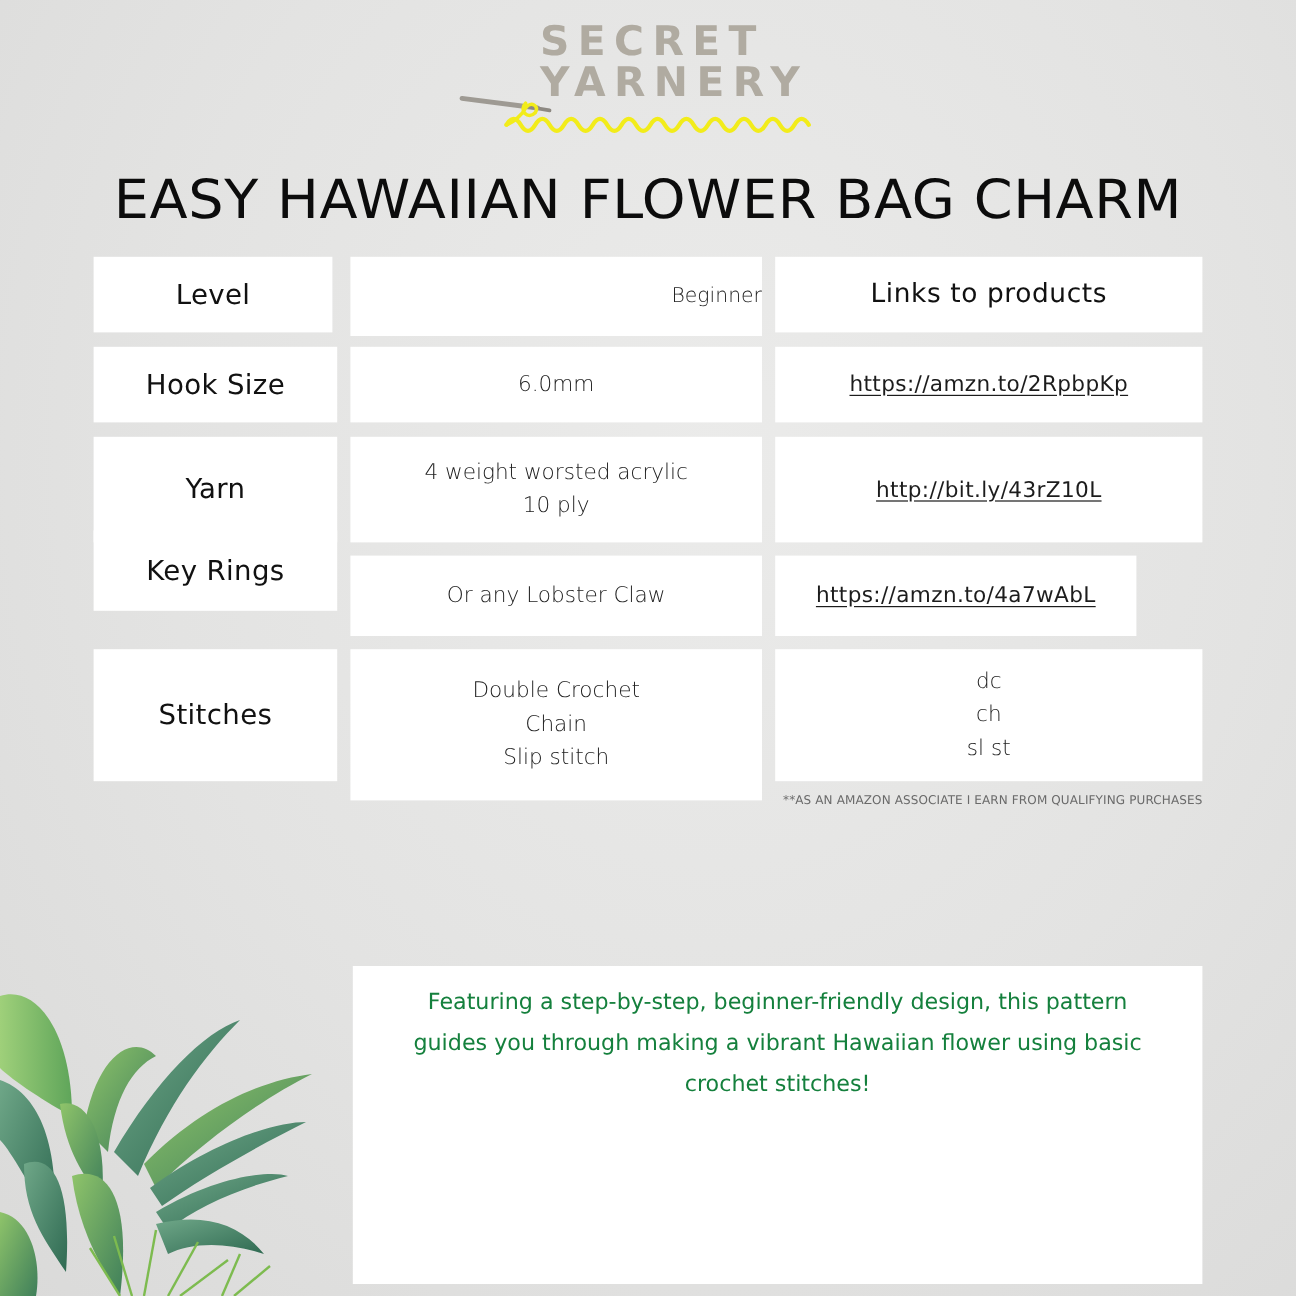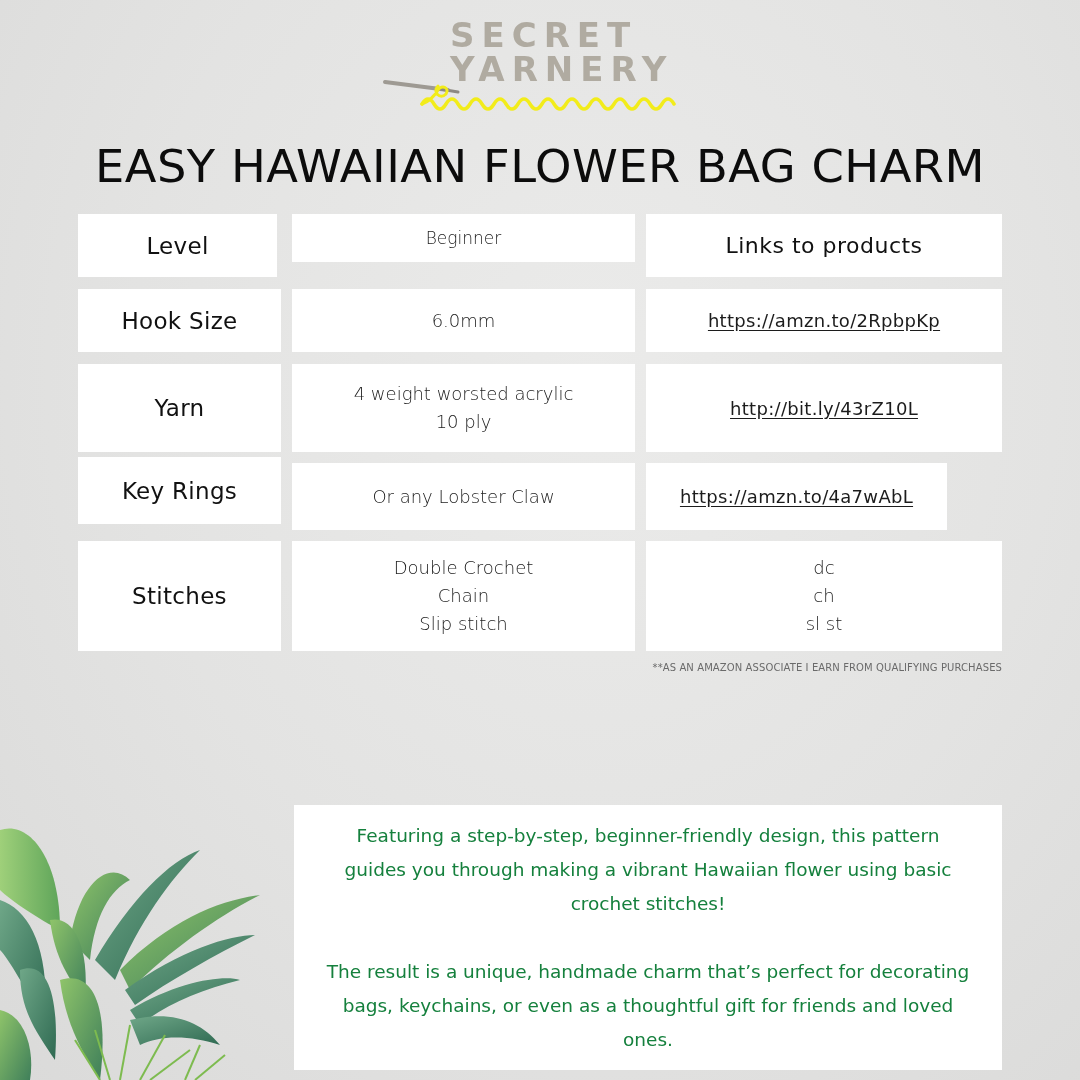--- a/index.html
+++ b/index.html
@@ -118,21 +118,21 @@
     <path d="M58,12 C52,18 60,26 66,20 C70,14 62,10 58,16 C55,22 48,28 42,30" fill="none" stroke="#f2ec1a" stroke-width="3" stroke-linecap="round"></path>
     <path d="M42,30 q6,-10 12,0 q6,10 12,0 q6,-10 12,0 q6,10 12,0 q6,-10 12,0 q6,10 12,0 q6,-10 12,0 q6,10 12,0 q6,-10 12,0 q6,10 12,0 q6,-10 12,0 q6,10 12,0 q6,-10 12,0 q6,10 12,0 q6,-10 12,0 q6,10 12,0 q6,-10 12,0 q6,10 12,0 q6,-10 12,0 q6,10 12,0 q6,-10 12,0" fill="none" stroke="#f2ec1a" stroke-width="3.5" stroke-linecap="round"></path>
   </svg>
 </div>
 
 <h1 class="title">EASY HAWAIIAN FLOWER BAG CHARM</h1>
 
 <div class="cell label" style="left:78px;top:214px;width:199px;height:63px;">
   <span>Level</span>
 </div>
-<div class="cell value small" style="left:292px;top:214px;width:343px;height:48px;">
+<div class="cell value small" style="left:292px;top:214px;width:343px;height:66px;align-items:flex-end;">
   <span>Beginner</span>
 </div>
 <div class="cell label header3" style="left:646px;top:214px;width:356px;height:63px;">
   <span>Links to products</span>
 </div>
 
 <div class="cell label" style="left:78px;top:289px;width:203px;height:63px;">
   <span>Hook Size</span>
 </div>
 <div class="cell value" style="left:292px;top:289px;width:343px;height:63px;align-items:center;">
@@ -146,34 +146,34 @@
   <span>Yarn</span>
 </div>
 <div class="cell value" style="left:292px;top:364px;width:343px;height:88px;">
   <span>4 weight worsted acrylic</span>
   <span>10 ply</span>
 </div>
 <div class="cell link" style="left:646px;top:364px;width:356px;height:88px;">
   <a>http://bit.ly/43rZ10L</a>
 </div>
 
-<div class="cell label" style="left:78px;top:457px;width:203px;height:67px;">
+<div class="cell label" style="left:78px;top:442px;width:203px;height:67px;">
   <span>Key Rings</span>
 </div>
 <div class="cell value" style="left:292px;top:463px;width:343px;height:67px;">
   <span>Or any Lobster Claw</span>
 </div>
 <div class="cell link" style="left:646px;top:463px;width:301px;height:67px;">
   <a>https://amzn.to/4a7wAbL</a>
 </div>
 
 <div class="cell label" style="left:78px;top:541px;width:203px;height:110px;">
   <span>Stitches</span>
 </div>
-<div class="cell value" style="left:292px;top:541px;width:343px;height:110px;">
+<div class="cell value" style="left:292px;top:541px;width:343px;height:126px;">
   <span>Double Crochet</span>
   <span>Chain</span>
   <span>Slip stitch</span>
 </div>
 <div class="cell value" style="left:646px;top:541px;width:356px;height:110px;">
   <span>dc</span>
   <span>ch</span>
   <span>sl st</span>
 </div>
 
@@ -212,14 +212,13 @@
     <line x1="140" y1="260" x2="165" y2="215"></line>
     <line x1="150" y1="260" x2="190" y2="230"></line>
     <line x1="185" y1="260" x2="200" y2="225"></line>
     <line x1="195" y1="260" x2="225" y2="235"></line>
     <line x1="100" y1="260" x2="75" y2="220"></line>
   </g>
 </svg>
 
 <div class="desc">
   <p>Featuring a step-by-step, beginner-friendly design, this pattern guides you through making a vibrant Hawaiian flower using basic crochet stitches!</p>
-  <p>The result is a unique, handmade charm that’s perfect for decorating bags, keychains, or even as a thoughtful gift for friends and loved ones.</p>
 </div>
 
 </body></html>

